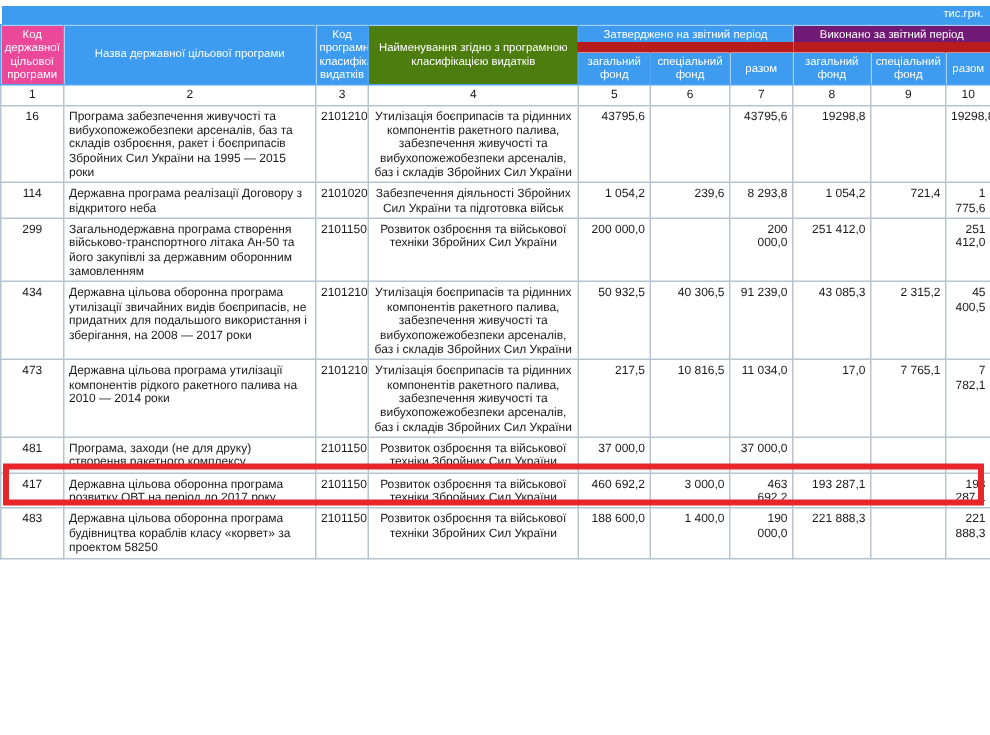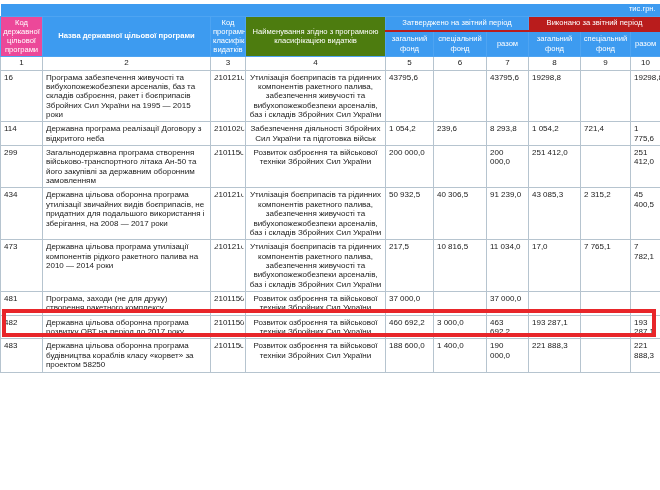--- a/index.html
+++ b/index.html
@@ -46,42 +46,42 @@
     background:#3d9bf0;
     color:#ffffff;
     text-align:center;
     vertical-align:middle;
     border:1px solid #4ea4f2;
     font-size:7.6px;
     line-height:1.22;
     padding:1px 2px;
   }
   tr.hdr td.grp{
-    border-bottom:2px solid #b91c1c;
+    border-bottom:7px solid #b91c1c;
   }
   
   tr.numrow td{
     text-align:center;
     vertical-align:middle;
     font-size:8px;
     height:14px;
     padding:1px 2px;
     color:#1a1a1a;
     background:#ffffff;
   }
   
   tr.body td{
     background:#ffffff;
     font-size:8px;
   }
-  td.c-code{text-align:left;vertical-align:middle;}
+  td.c-code{text-align:center;vertical-align:middle;}
   td.c-name{text-align:left;vertical-align:middle;}
-  td.c-kpkv{text-align:left;vertical-align:middle;border-radius:15px;}
+  td.c-kpkv{text-align:left;vertical-align:middle;}
   td.c-kekv{text-align:center;vertical-align:top;}
-  td.c-num{text-align:left;vertical-align:middle;white-space:normal;}
+  td.c-num{text-align:right;vertical-align:middle;white-space:normal;}
   
   #highlight{
     position:absolute;
     left:2px;
     top:418px;
     width:654px;
     height:43px;
     border:4px solid #e8262a;
     box-sizing:border-box;
     pointer-events:none;
@@ -110,25 +110,25 @@
           <col style="width:30px">
     </colgroup>
     <tbody>
 
       <tr class="units-row">
         <td colspan="10" style="background: rgb(61, 155, 240);">тис.грн.</td>
       </tr>
 
       <tr class="hdr">
         <td rowspan="2" style="background: #ec4899;">Код державної цільової програми</td>
-        <td rowspan="2" style="background: rgb(61, 155, 240); font-weight: bold;">Назва державної цільової програми</td>
+        <td rowspan="2" style="background: rgb(61, 155, 240);">Назва державної цільової програми</td>
         <td rowspan="2" style="background: rgb(61, 155, 240);">Код програмної класифікації видатків</td>
         <td rowspan="2" style="background: #4d7c0f; text-align: center;">Найменування згідно з програмною класифікацією видатків</td>
         <td class="grp" colspan="3" style="background: rgb(61, 155, 240);">Затверджено на звітний період</td>
-        <td class="grp" colspan="3" style="background: #b91c1c; margin-top: 47px;">Виконано за звітний період</td>
+        <td class="grp" colspan="3" style="background: #701a75; margin-top: 47px;">Виконано за звітний період</td>
       </tr>
       <tr class="hdr">
         <td style="background: rgb(61, 155, 240);">загальний фонд</td>
         <td style="background: rgb(61, 155, 240);">спеціальний фонд</td>
         <td style="background: rgb(61, 155, 240);">разом</td>
         <td style="background: rgb(61, 155, 240);">загальний фонд</td>
         <td style="background: rgb(61, 155, 240);">спеціальний фонд</td>
         <td style="background: rgb(61, 155, 240);">разом</td>
       </tr>
 
@@ -211,21 +211,21 @@
             <td class="c-kpkv">2101150</td>
             <td class="c-kekv">Розвиток озброєння та військової техніки Збройних Сил України</td>
             <td class="c-num">37 000,0</td>
             <td class="c-num"></td>
             <td class="c-num">37 000,0</td>
             <td class="c-num"></td>
             <td class="c-num"></td>
             <td class="c-num"></td>
           </tr>
           <tr class="body">
-            <td class="c-code">482</td>
+            <td class="c-code">417</td>
             <td class="c-name">Державна цільова оборонна програма розвитку ОВТ на період до 2017 року</td>
             <td class="c-kpkv">2101150</td>
             <td class="c-kekv">Розвиток озброєння та військової техніки Збройних Сил України</td>
             <td class="c-num">460 692,2</td>
             <td class="c-num">3 000,0</td>
             <td class="c-num">463 692,2</td>
             <td class="c-num">193 287,1</td>
             <td class="c-num"></td>
             <td class="c-num">193 287,1</td>
           </tr>

